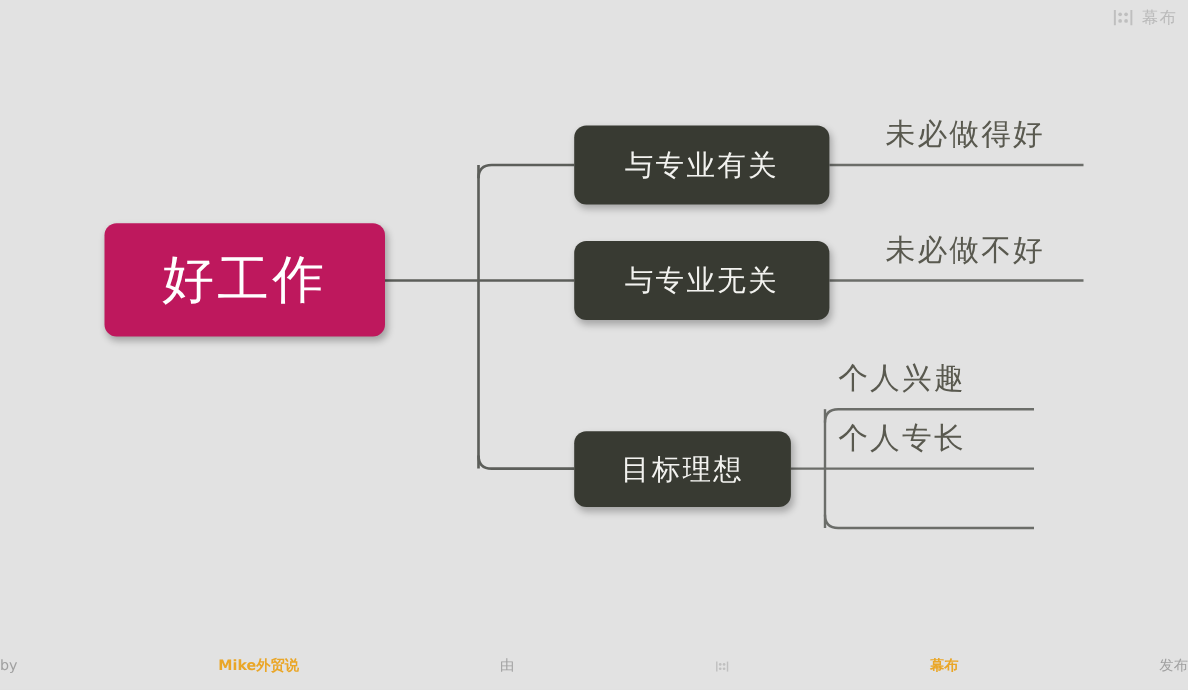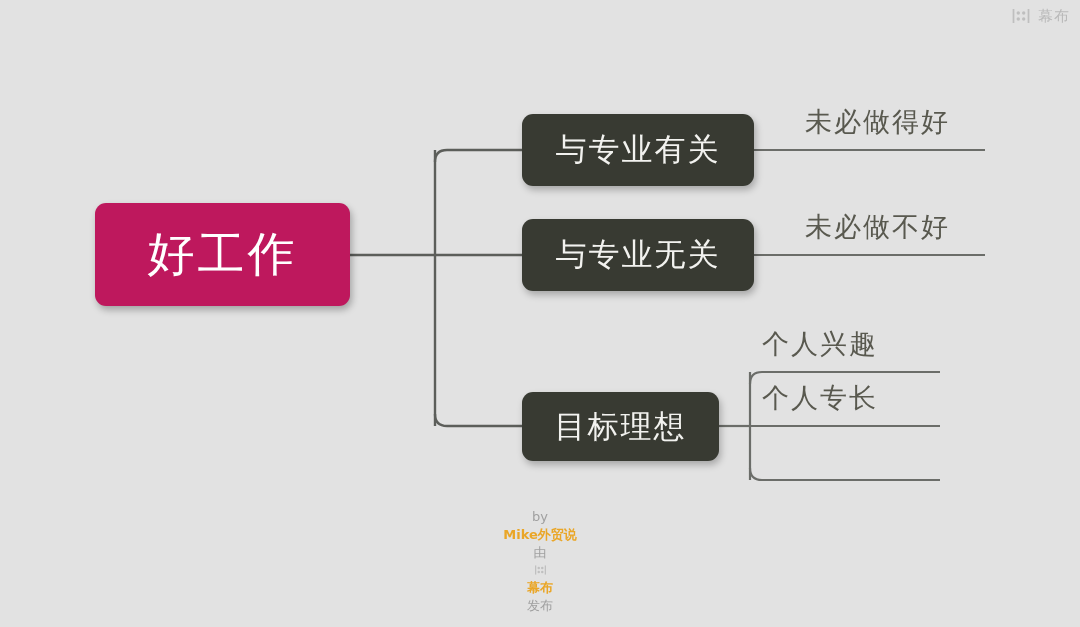--- a/index.html
+++ b/index.html
@@ -76,21 +76,21 @@
     color: #ffffff;
     box-shadow: 2px 4px 7px rgba(0,0,0,0.28);
     font-size: 47px;
     letter-spacing: 3px;
   }
   .node-branch {
     border-radius: 11px;
     background: #383a32;
     color: #f2f2ef;
     box-shadow: 2px 4px 7px rgba(0,0,0,0.26);
-    font-size: 31px;
+    font-size: 26px;
     letter-spacing: 2px;
   }
   .node-leaf {
     color: #59594f;
     background: transparent;
     font-size: 27px;
     letter-spacing: 2px;
     justify-content: flex-start;
   }
 
@@ -99,21 +99,20 @@
     position: absolute;
     left: 0;
     right: 0;
     bottom: 15px;
     display: flex;
     align-items: center;
     justify-content: space-between;
     gap: 5px;
     font-size: 13px;
     line-height: 1;
-    flex-direction: column;
   }
   .f-gray { color: #a0a0a0; }
   .f-gold { color: #eaa627; font-weight: bold; }
   .f-mark { display: block; opacity: 0.75; }
 </style>
 </head>
 <body>
 
 <div id="canvas">
 

